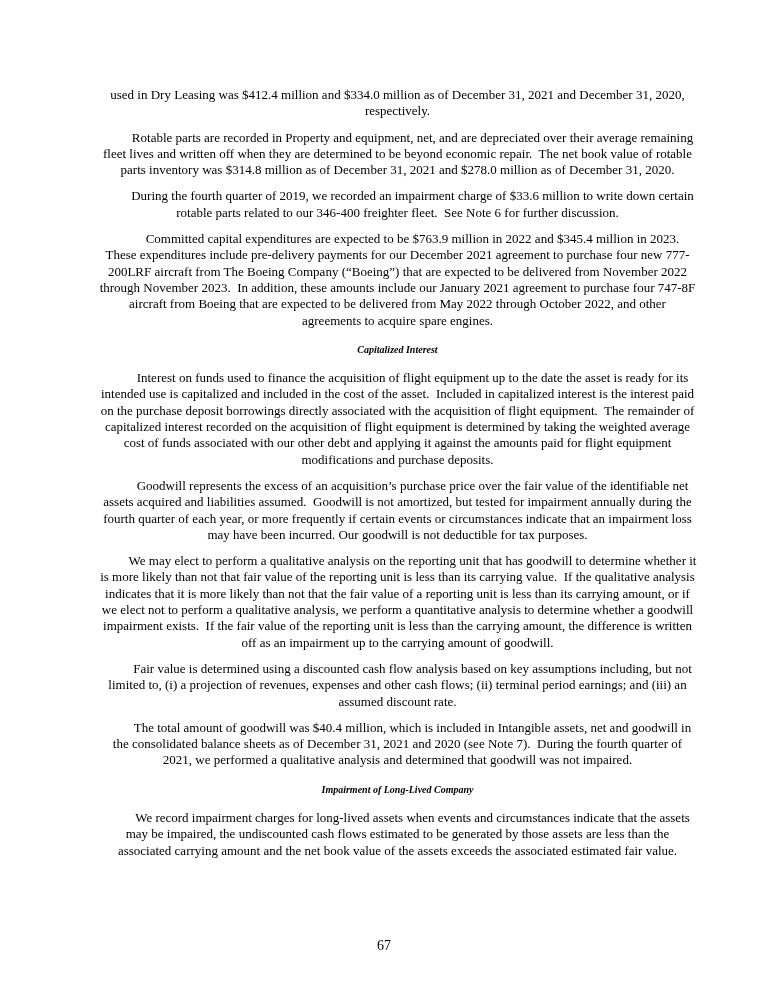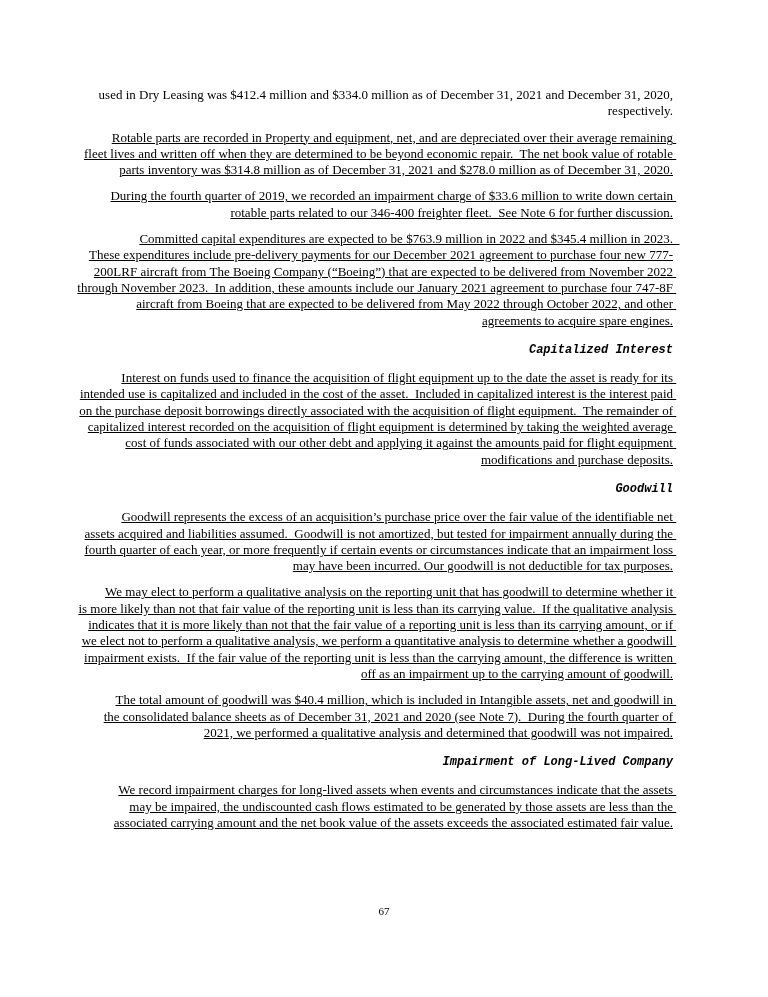--- a/index.html
+++ b/index.html
@@ -11,65 +11,63 @@
   }
   .page {
     position: relative;
     width: 768px;
     height: 997px;
     background: #ffffff;
     overflow: hidden;
   }
   .content {
     position: absolute;
-    left: 74px;
+    left: 98px;
     top: 87px;
     width: 599px;
     font-size: 13px;
     line-height: 16.3px;
-    text-align: right;
+    text-align: center;
   }
   p.para {
     white-space: pre-wrap;
     margin: 0 0 10px 0;
   }
   p.para.indent {
     text-indent: 30px;
-    text-decoration: underline;
   }
   h3.heading {
-    font-size: 12px;
+    font-size: 10px;
     line-height: 16.3px;
     font-weight: bold;
     font-style: italic;
     margin: 13px 0 12px 0;
-    font-family: Liberation Mono, monospace;
   }
   .page-number {
     position: absolute;
     left: 0;
-    top: 903px;
+    top: 938px;
     width: 768px;
     text-align: center;
-    font-size: 11px;
+    font-size: 14px;
     line-height: 16.3px;
   }
 </style>
 </head>
 <body>
 
 <div class="page">
   <div class="content">
       <p class="para">used in Dry Leasing was $412.4 million and $334.0 million as of December 31, 2021 and December 31, 2020, respectively.</p>
       <p class="para indent">Rotable parts are recorded in Property and equipment, net, and are depreciated over their average remaining fleet lives and written off when they are determined to be beyond economic repair.  The net book value of rotable parts inventory was $314.8 million as of December 31, 2021 and $278.0 million as of December 31, 2020.</p>
       <p class="para indent">During the fourth quarter of 2019, we recorded an impairment charge of $33.6 million to write down certain rotable parts related to our 346-400 freighter fleet.  See Note 6 for further discussion.</p>
       <p class="para indent">Committed capital expenditures are expected to be $763.9 million in 2022 and $345.4 million in 2023.  These expenditures include pre-delivery payments for our December 2021 agreement to purchase four new 777-200LRF aircraft from The Boeing Company (“Boeing”) that are expected to be delivered from November 2022 through November 2023.  In addition, these amounts include our January 2021 agreement to purchase four 747-8F aircraft from Boeing that are expected to be delivered from May 2022 through October 2022, and other agreements to acquire spare engines.</p>
       <h3 class="heading">Capitalized Interest</h3>
       <p class="para indent">Interest on funds used to finance the acquisition of flight equipment up to the date the asset is ready for its intended use is capitalized and included in the cost of the asset.  Included in capitalized interest is the interest paid on the purchase deposit borrowings directly associated with the acquisition of flight equipment.  The remainder of capitalized interest recorded on the acquisition of flight equipment is determined by taking the weighted average cost of funds associated with our other debt and applying it against the amounts paid for flight equipment modifications and purchase deposits.</p>
-      <h3 class="heading">Goodwill</h3>
       <p class="para indent">Goodwill represents the excess of an acquisition’s purchase price over the fair value of the identifiable net assets acquired and liabilities assumed.  Goodwill is not amortized, but tested for impairment annually during the fourth quarter of each year, or more frequently if certain events or circumstances indicate that an impairment loss may have been incurred. Our goodwill is not deductible for tax purposes.</p>
       <p class="para indent">We may elect to perform a qualitative analysis on the reporting unit that has goodwill to determine whether it is more likely than not that fair value of the reporting unit is less than its carrying value.  If the qualitative analysis indicates that it is more likely than not that the fair value of a reporting unit is less than its carrying amount, or if we elect not to perform a qualitative analysis, we perform a quantitative analysis to determine whether a goodwill impairment exists.  If the fair value of the reporting unit is less than the carrying amount, the difference is written off as an impairment up to the carrying amount of goodwill.</p>
+      <p class="para indent">Fair value is determined using a discounted cash flow analysis based on key assumptions including, but not limited to, (i) a projection of revenues, expenses and other cash flows; (ii) terminal period earnings; and (iii) an assumed discount rate.</p>
       <p class="para indent">The total amount of goodwill was $40.4 million, which is included in Intangible assets, net and goodwill in the consolidated balance sheets as of December 31, 2021 and 2020 (see Note 7).  During the fourth quarter of 2021, we performed a qualitative analysis and determined that goodwill was not impaired.</p>
       <h3 class="heading">Impairment of Long-Lived Company</h3>
       <p class="para indent">We record impairment charges for long-lived assets when events and circumstances indicate that the assets may be impaired, the undiscounted cash flows estimated to be generated by those assets are less than the associated carrying amount and the net book value of the assets exceeds the associated estimated fair value.</p>
     </div>
   <div class="page-number">67</div>
 </div>
 
 </body></html>

